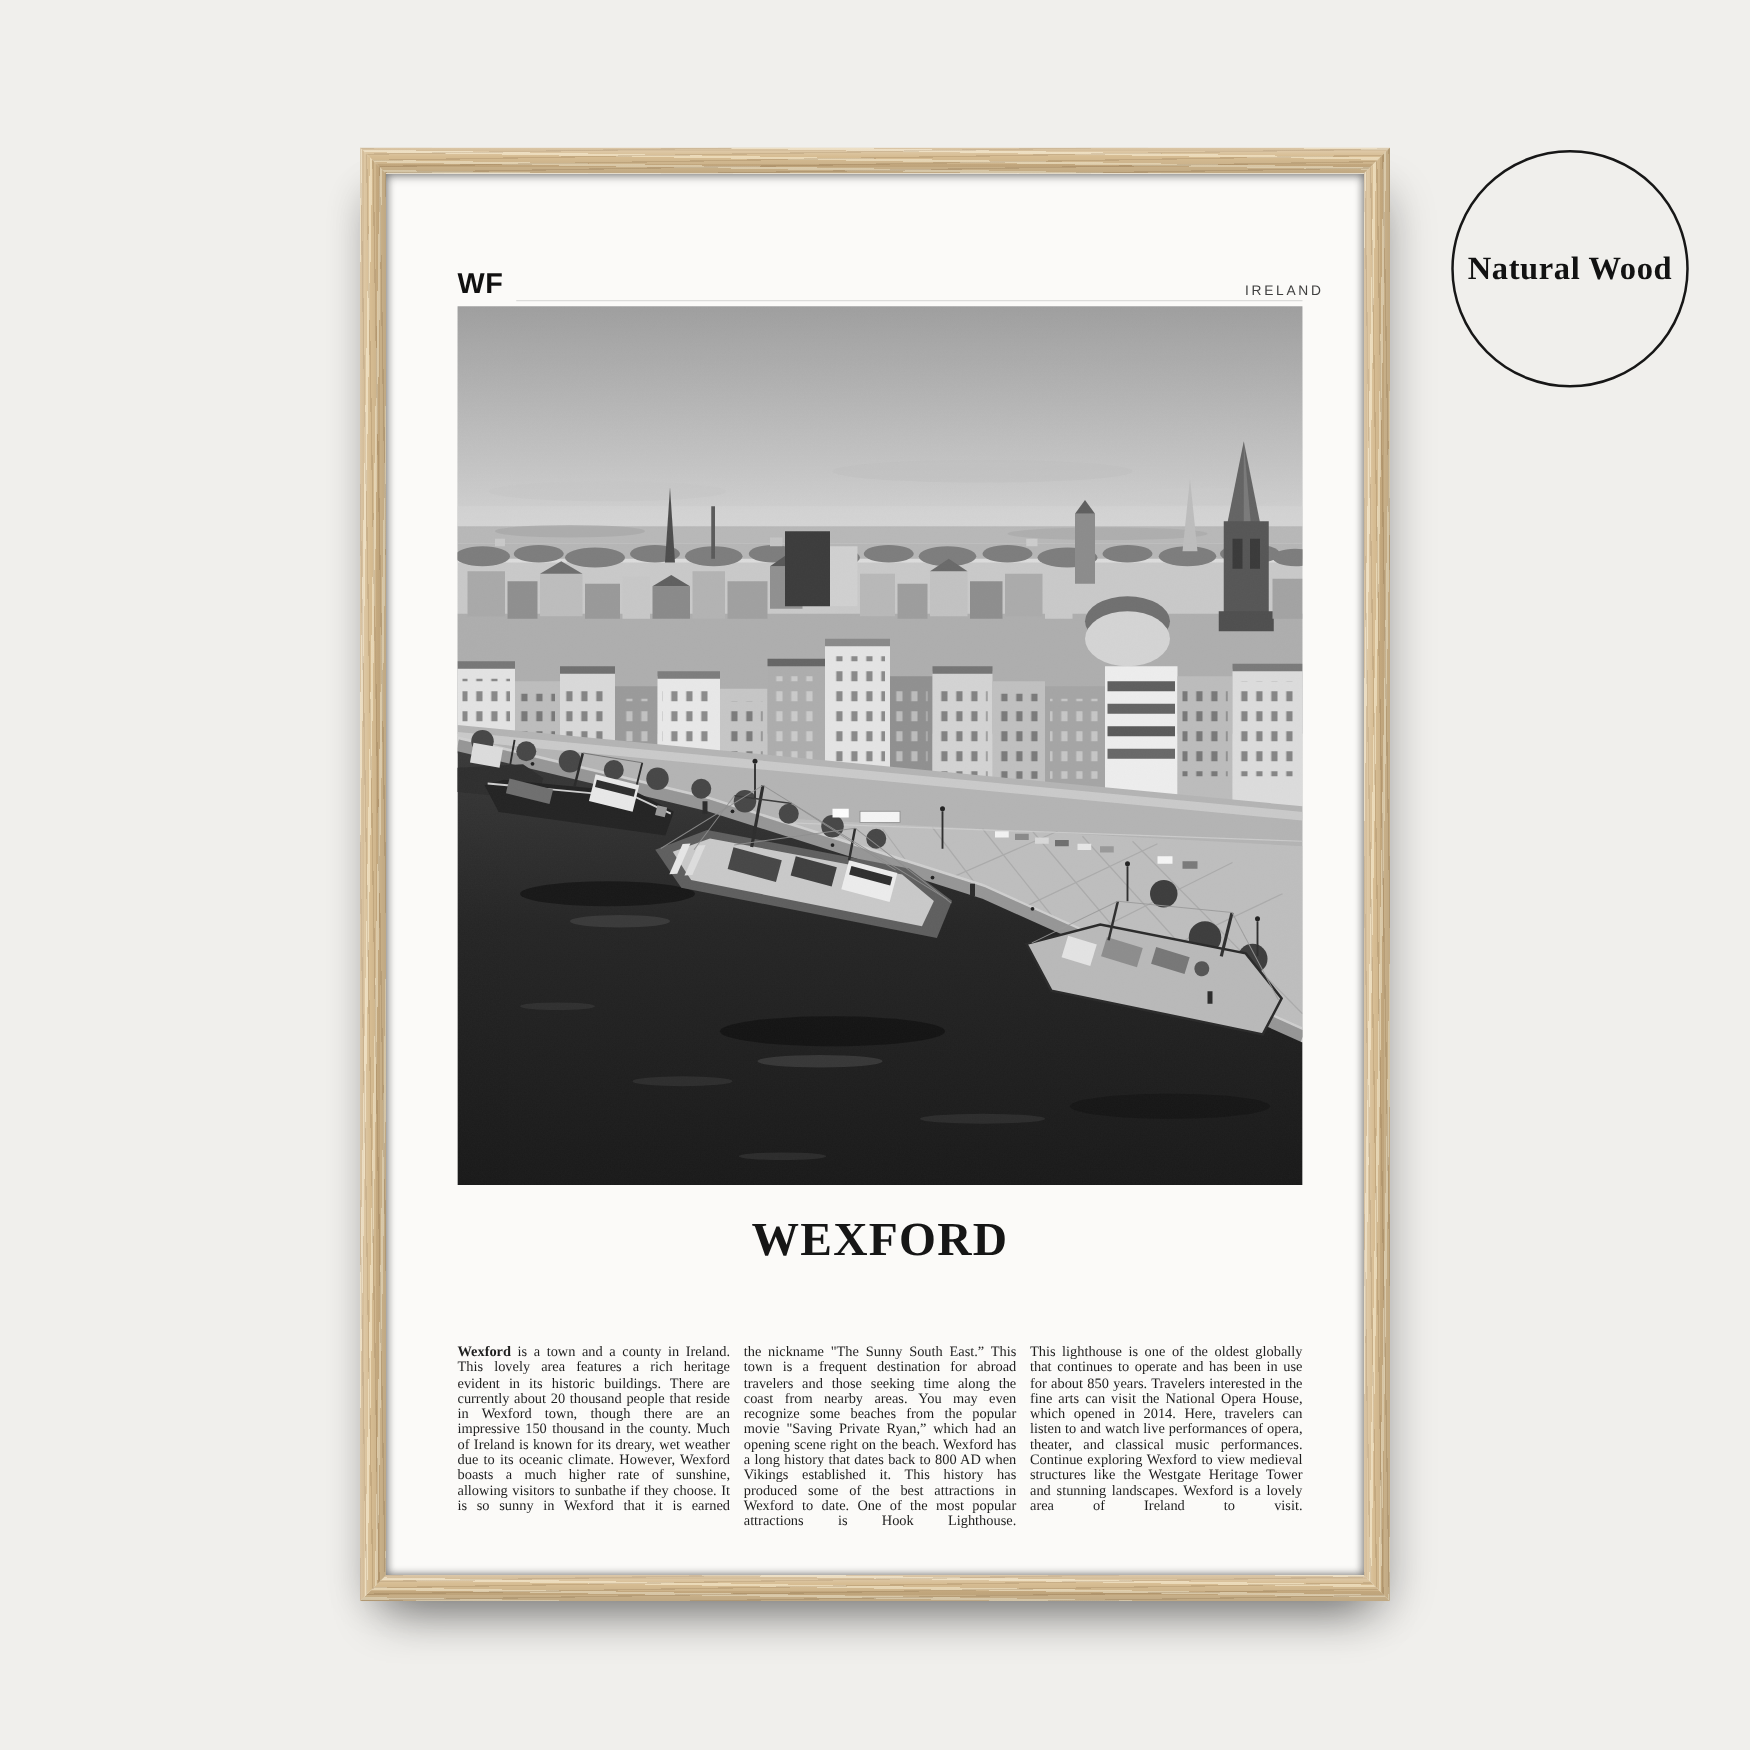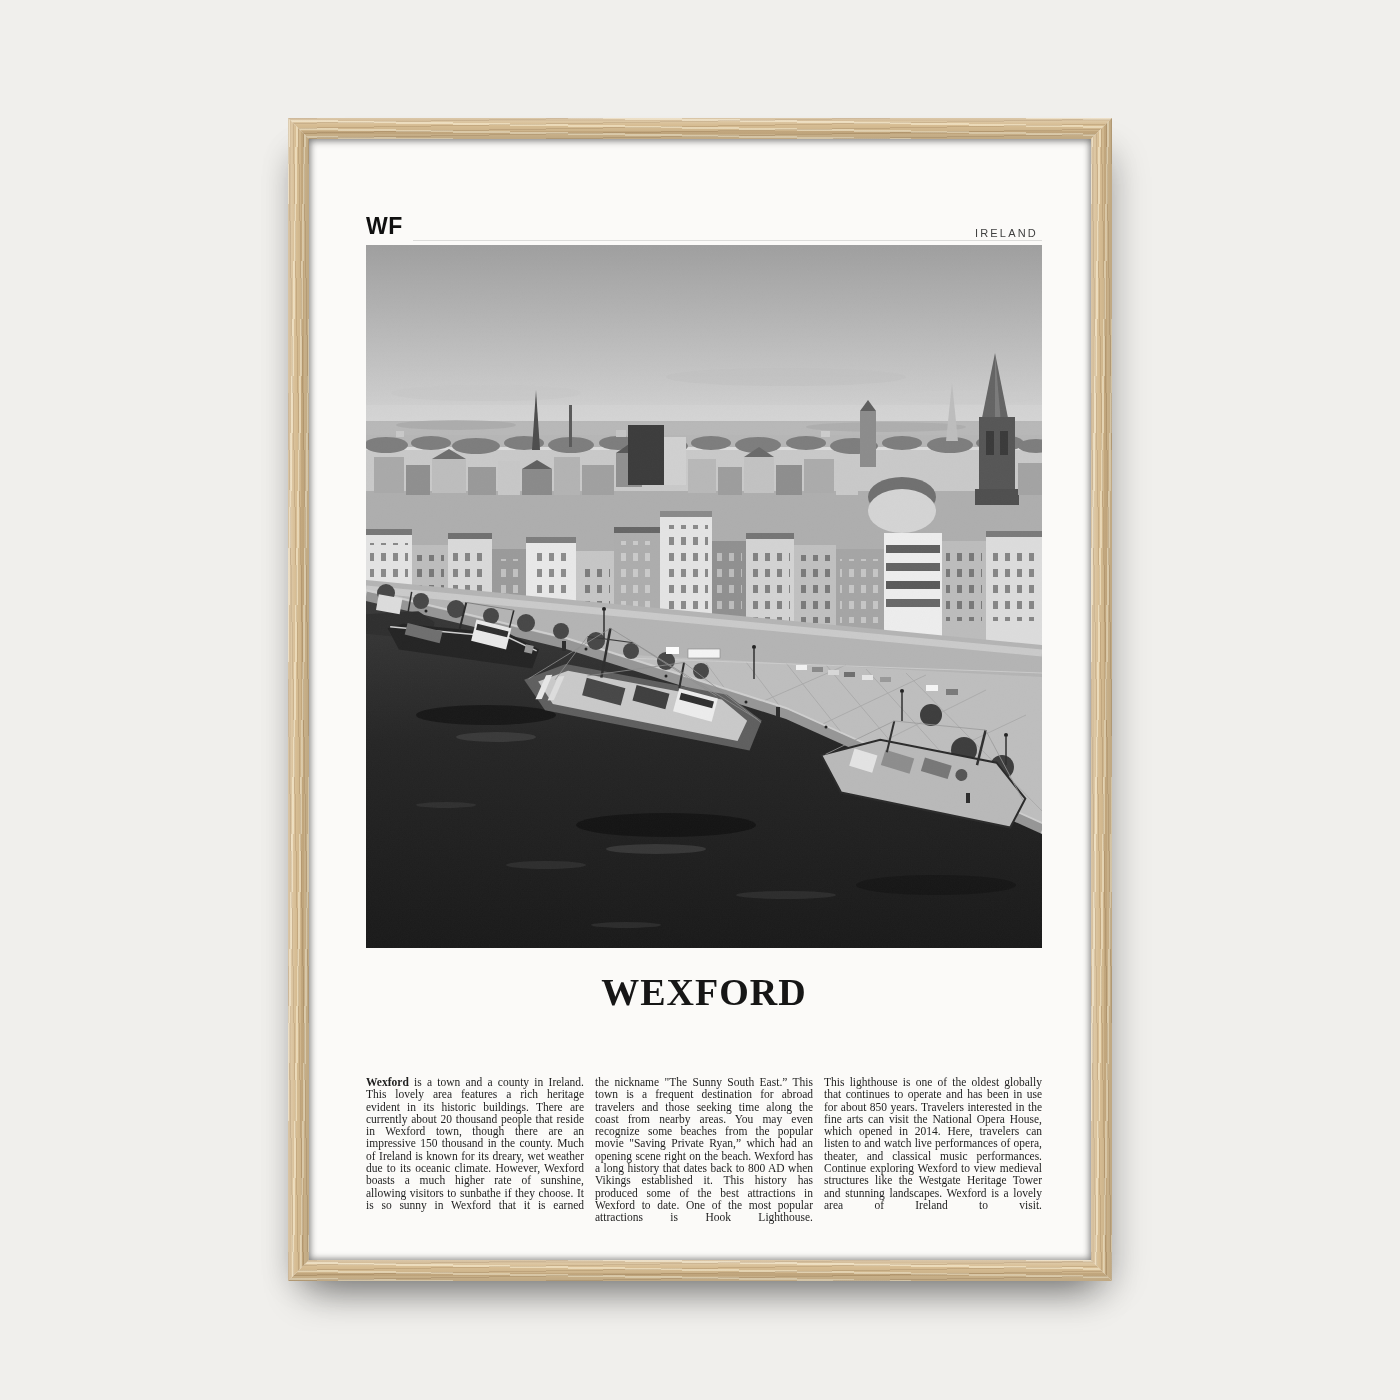--- a/index.html
+++ b/index.html
@@ -30,21 +30,21 @@
     repeating-linear-gradient(91deg,rgba(255,246,220,.50) 0 2px,rgba(0,0,0,0) 2px 8px),
     repeating-linear-gradient(90deg,rgba(172,136,88,.25) 0 3px,rgba(0,0,0,0) 3px 13px),
     #d6bc92;}
 
   
   .poster{position:absolute;left:21px;top:21px;right:21px;bottom:21px;background:#fbfaf8;
     box-shadow:inset 0 3px 7px rgba(0,0,0,.28),inset 3px 0 6px rgba(0,0,0,.16),
                inset -3px 0 6px rgba(0,0,0,.16),inset 0 -3px 6px rgba(0,0,0,.14);}
   .initials{position:absolute;left:57px;top:74px;font-size:23px;font-weight:bold;
     letter-spacing:.5px;color:#101010;}
-  .country{position:absolute;right:53px;top:88px;font-size:11px;letter-spacing:2.2px;
+  .country{position:absolute;right:32px;top:88px;font-size:11px;letter-spacing:2.2px;
     color:#3f3f3f;}
   .header-rule{position:absolute;left:104px;right:49px;top:101px;height:1px;background:#dcdcda;}
   .photo{position:absolute;left:57px;top:106px;width:676px;height:703px;background:#c9c9c9;}
   .photo svg{display:block;width:676px;height:703px;}
   .title{position:absolute;left:57px;top:832px;width:676px;text-align:center;
     font-family:"Liberation Serif",serif;font-weight:bold;font-size:38px;line-height:42px;
     letter-spacing:1px;color:#161616;}
   .columns{position:absolute;left:57px;top:893px;width:676px;display:flex;gap:11px;margin-top:44px;}
   .col{flex:1;font-family:"Liberation Serif",serif;font-size:11.5px;line-height:12.3px;
     color:#1e1e1e;text-align:justify;text-align-last:justify;}
@@ -381,14 +381,17 @@
       <div class="title">WEXFORD</div>
 
       <div class="columns">
         <div class="col"><b>Wexford</b><span> is a town and a county in Ireland. This lovely area features a rich heritage evident in its historic buildings. There are currently about 20 thousand people that reside in Wexford town, though there are an impressive 150 thousand in the county. Much of Ireland is known for its dreary, wet weather due to its oceanic climate. However, Wexford boasts a much higher rate of sunshine, allowing visitors to sunbathe if they choose. It is so sunny in Wexford that it is earned</span></div>
         <div class="col"><span>the nickname "The Sunny South East.” This town is a frequent destination for abroad travelers and those seeking time along the coast from nearby areas. You may even recognize some beaches from the popular movie "Saving Private Ryan,” which had an opening scene right on the beach. Wexford has a long history that dates back to 800 AD when Vikings established it. This history has produced some of the best attractions in Wexford to date. One of the most popular attractions is Hook Lighthouse.</span></div>
         <div class="col"><span>This lighthouse is one of the oldest globally that continues to operate and has been in use for about 850 years. Travelers interested in the fine arts can visit the National Opera House, which opened in 2014. Here, travelers can listen to and watch live performances of opera, theater, and classical music performances. Continue exploring Wexford to view medieval structures like the Westgate Heritage Tower and stunning landscapes. Wexford is a lovely area of Ireland to visit.</span></div>
       </div>
     </div>
   </div>
 
+  <div class="badge">
+    <span class="badge-label">Natural Wood</span>
+  </div>
 
 </div>
 
 </body></html>

